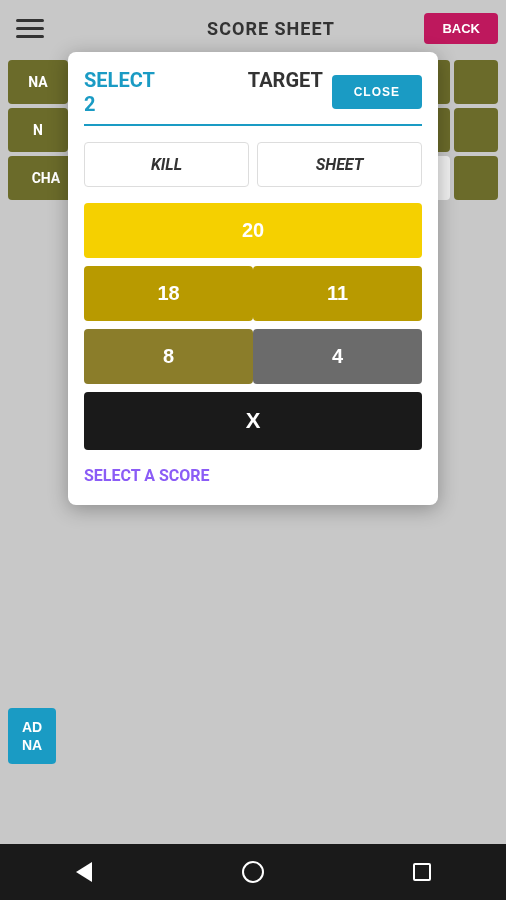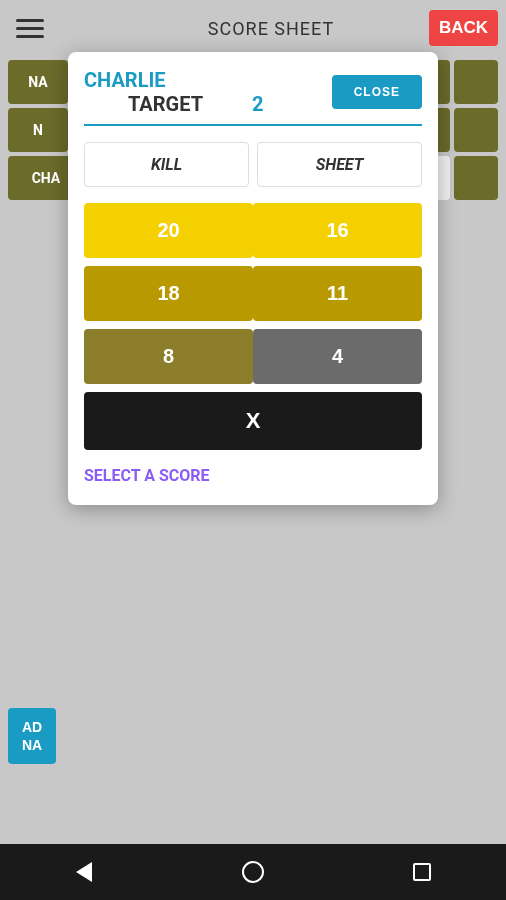--- a/index.html
+++ b/index.html
@@ -40,34 +40,34 @@
     .hamburger-icon span {
       display: block;
       width: 28px;
       height: 3px;
       background: #333;
       border-radius: 2px;
     }
 
     .top-title {
       font-size: 18px;
-      font-weight: 400;
+      font-weight: 700;
       color: #333;
       letter-spacing: 1px;
       margin-left: 36px;
     }
 
     .back-btn {
       position: absolute;
       right: 8px;
-      background: #ef4444;
-      color: white;
-      font-size: 17px;
-      font-weight: bold;
-      padding: 8px 10px;
+      background: #be185d;
+      color: white;
+      font-size: 13px;
+      font-weight: bold;
+      padding: 8px 18px;
       border: none;
       border-radius: 4px;
       cursor: pointer;
     }
 
     
     .bg-content {
       position: absolute;
       top: 56px;
       left: 0;
@@ -357,40 +357,39 @@
   <button class="add-btn">
     <span>AD</span><br>
     <span>NA</span>
   </button>
 </div>
 
 <div class="modal-overlay">
   <div class="modal">
     <div class="modal-header">
       <div class="modal-title">
-        <span class="charlie-text">CHARLIE</span>
+        <span class="charlie-text">SELECT</span>
         <span class="target-text"> </span>
         <span class="target-text">TARGET</span>
         <span class="target-text"> </span>
         <span class="target-num">2</span>
       </div>
       <button class="close-btn">CLOSE</button>
     </div>
     <div class="modal-divider"></div>
     <div class="modal-body">
       
       <div class="score-headers">
         <div class="score-header">KILL</div>
         <div class="score-header">SHEET</div>
       </div>
 
       
       <div class="score-row">
         <button class="score-cell score-cell-yellow">20</button>
-        <button class="score-cell score-cell-yellow">16</button>
       </div>
 
       
       <div class="score-row">
         <button class="score-cell score-cell-dark-yellow">18</button>
         <button class="score-cell score-cell-dark-yellow">11</button>
       </div>
 
       
       <div class="score-row">

